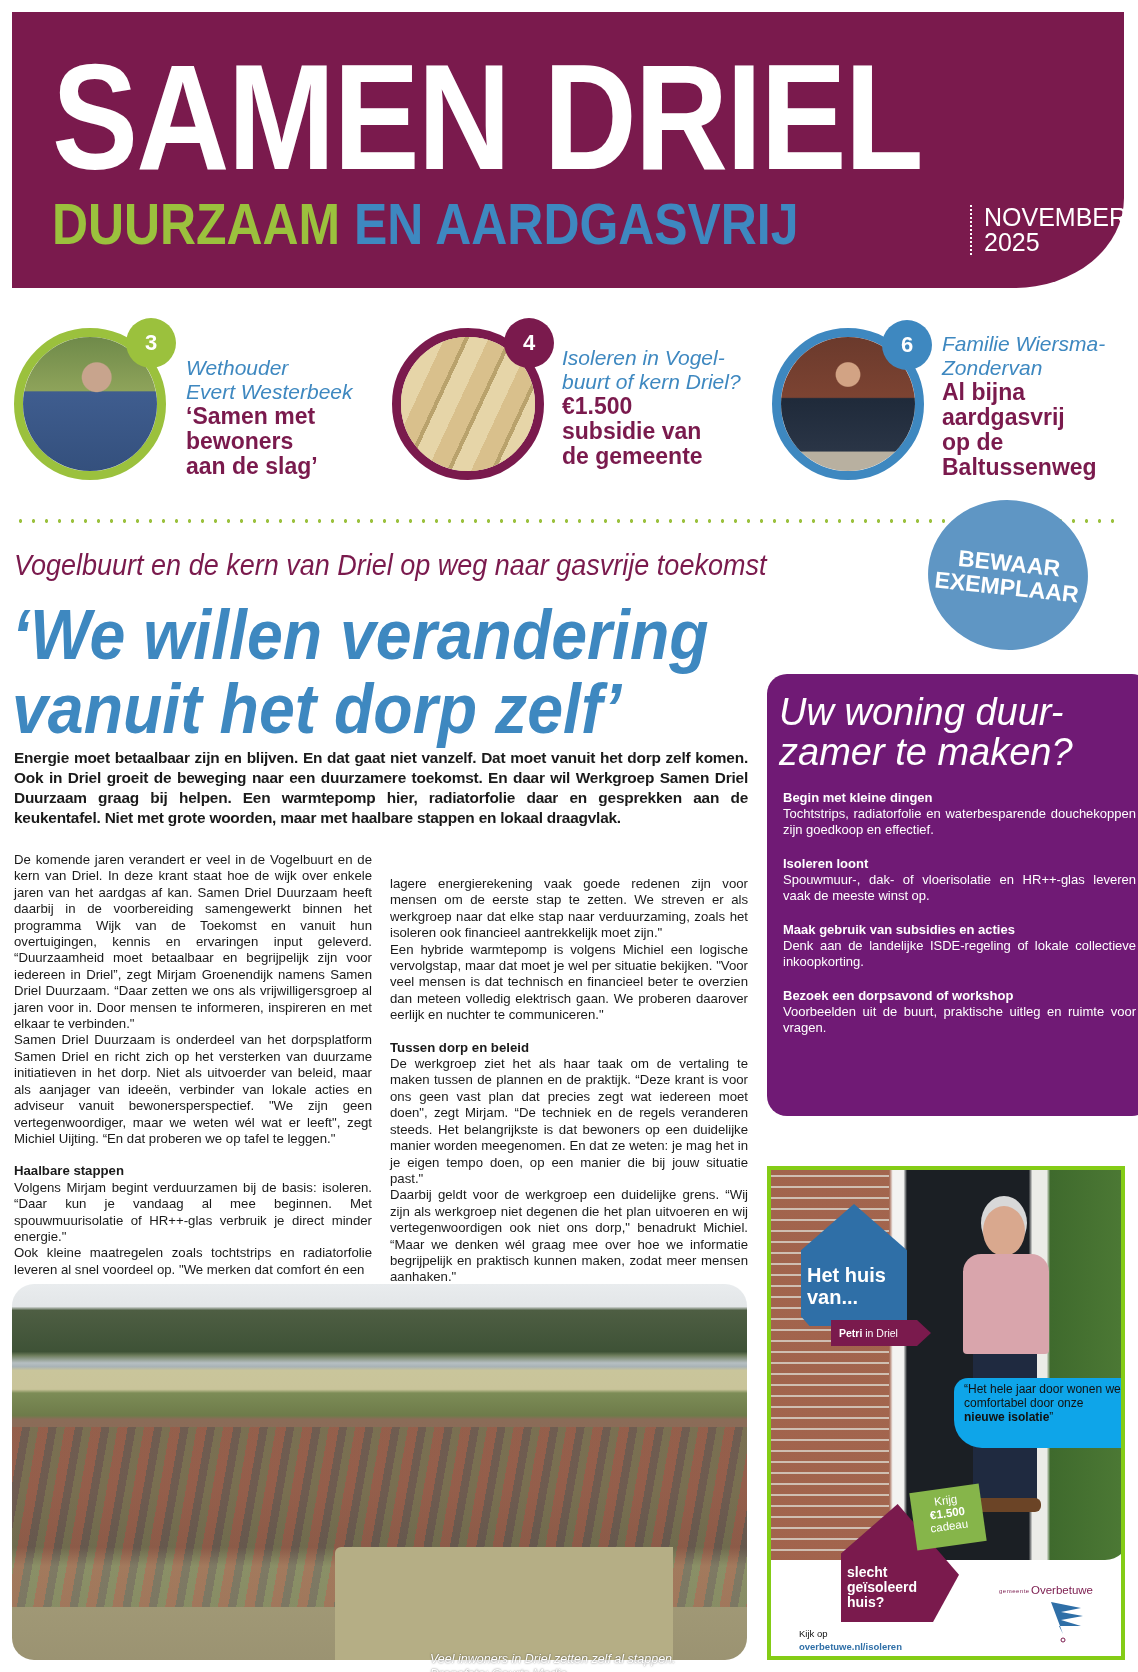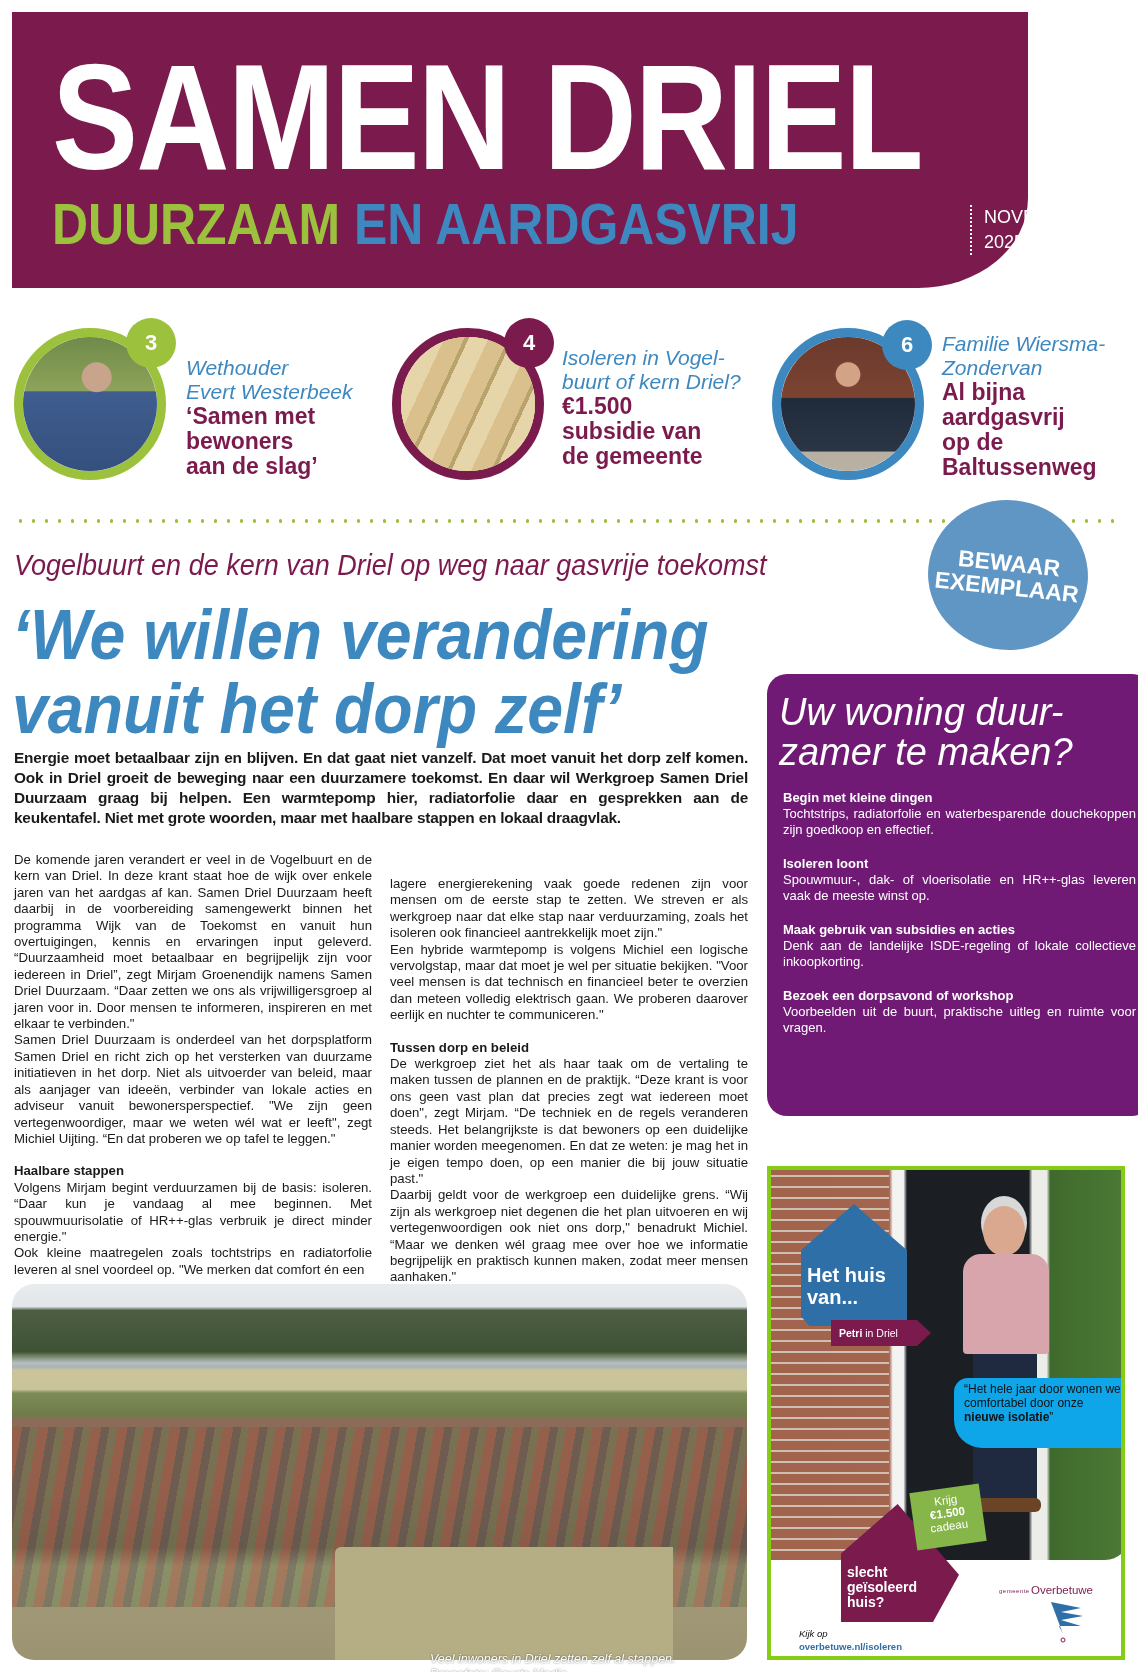--- a/index.html
+++ b/index.html
@@ -1,21 +1,21 @@
 <!DOCTYPE html>
 <html><head>
   <meta charset="utf-8">
   <style>
     * { box-sizing: border-box; margin: 0; padding: 0; }
     html, body { width: 1138px; height: 1672px; background: #ffffff; overflow: hidden; }
     body { position: relative; font-family: "Liberation Sans", sans-serif; color: #1a1a1a; }
 
     
     .masthead {
-      position: absolute; left: 12px; top: 12px; width: 1016px; height: 276px;
+      position: absolute; left: 12px; top: 12px; width: 1112px; height: 276px;
       background: #7a1a4d;
       border-top-left-radius: 0;
       border-bottom-right-radius: 110px 90px;
     }
     .mast-title {
       position: absolute; left: 40px; top: 30px;
       font-family: "Liberation Sans", sans-serif; font-weight: 700;
       font-size: 150px; line-height: 150px; color: #ffffff;
       letter-spacing: -2px; transform: scaleX(0.86); transform-origin: left top;
       white-space: nowrap;
@@ -23,21 +23,21 @@
     .mast-sub {
       position: absolute; left: 40px; top: 180px;
       font-weight: 700; font-size: 58px; line-height: 64px;
       transform: scaleX(0.86); transform-origin: left top; white-space: nowrap;
     }
     .mast-sub .green { color: #9bc13d; }
     .mast-sub .blue { color: #3e88c0; }
     .mast-date {
       position: absolute; left: 958px; top: 193px;
       border-left: 2px dotted #ffffff; padding-left: 12px;
-      font-size: 18px; line-height: 25px; color: #ffffff; white-space: nowrap;
+      font-size: 25px; line-height: 25px; color: #ffffff; white-space: nowrap;
     }
 
     
     .teaser { position: absolute; top: 318px; height: 170px; }
     .teaser-photo {
       position: absolute; left: 0; top: 10px; width: 152px; height: 152px;
       border-radius: 50%; border: 9px solid; overflow: hidden;
     }
     .teaser-photo .img { width: 100%; height: 100%; }
     .teaser-num {
@@ -189,21 +189,21 @@
     .ad-gift b { font-weight: 700; }
     .ad-purple {
       position: absolute; left: 70px; top: 334px; width: 118px; height: 118px;
       background: #7a1a4d;
       clip-path: polygon(48% 0, 100% 60%, 78% 100%, 0 100%, 0 42%);
     }
     .ad-purple-text {
       position: absolute; left: 76px; top: 395px;
       color: #fff; font-weight: 700; font-size: 14px; line-height: 15px;
     }
-    .ad-kijk { position: absolute; left: 28px; top: 458px; font-size: 9.5px; line-height: 12px; color: #111; font-style: italic; }
+    .ad-kijk { position: absolute; left: 28px; top: 458px; font-size: 9.5px; line-height: 12px; color: #111; }
     .ad-url { position: absolute; left: 28px; top: 471px; font-size: 9.5px; line-height: 12px; color: #2f6fa7; font-weight: 700; }
     .ad-logo { position: absolute; left: 228px; top: 414px; width: 120px; height: 64px; }
     .ad-logo .small { position: absolute; left: 0; top: 4px; font-size: 6px; color: #7a1a4d; letter-spacing: 0.5px; }
     .ad-logo .name { position: absolute; left: 32px; top: 0; font-size: 11.5px; color: #7a1a4d; }
     .ad-logo svg { position: absolute; left: 48px; top: 16px; }
   </style>
 </head>
 <body>
 
 <header class="masthead">

